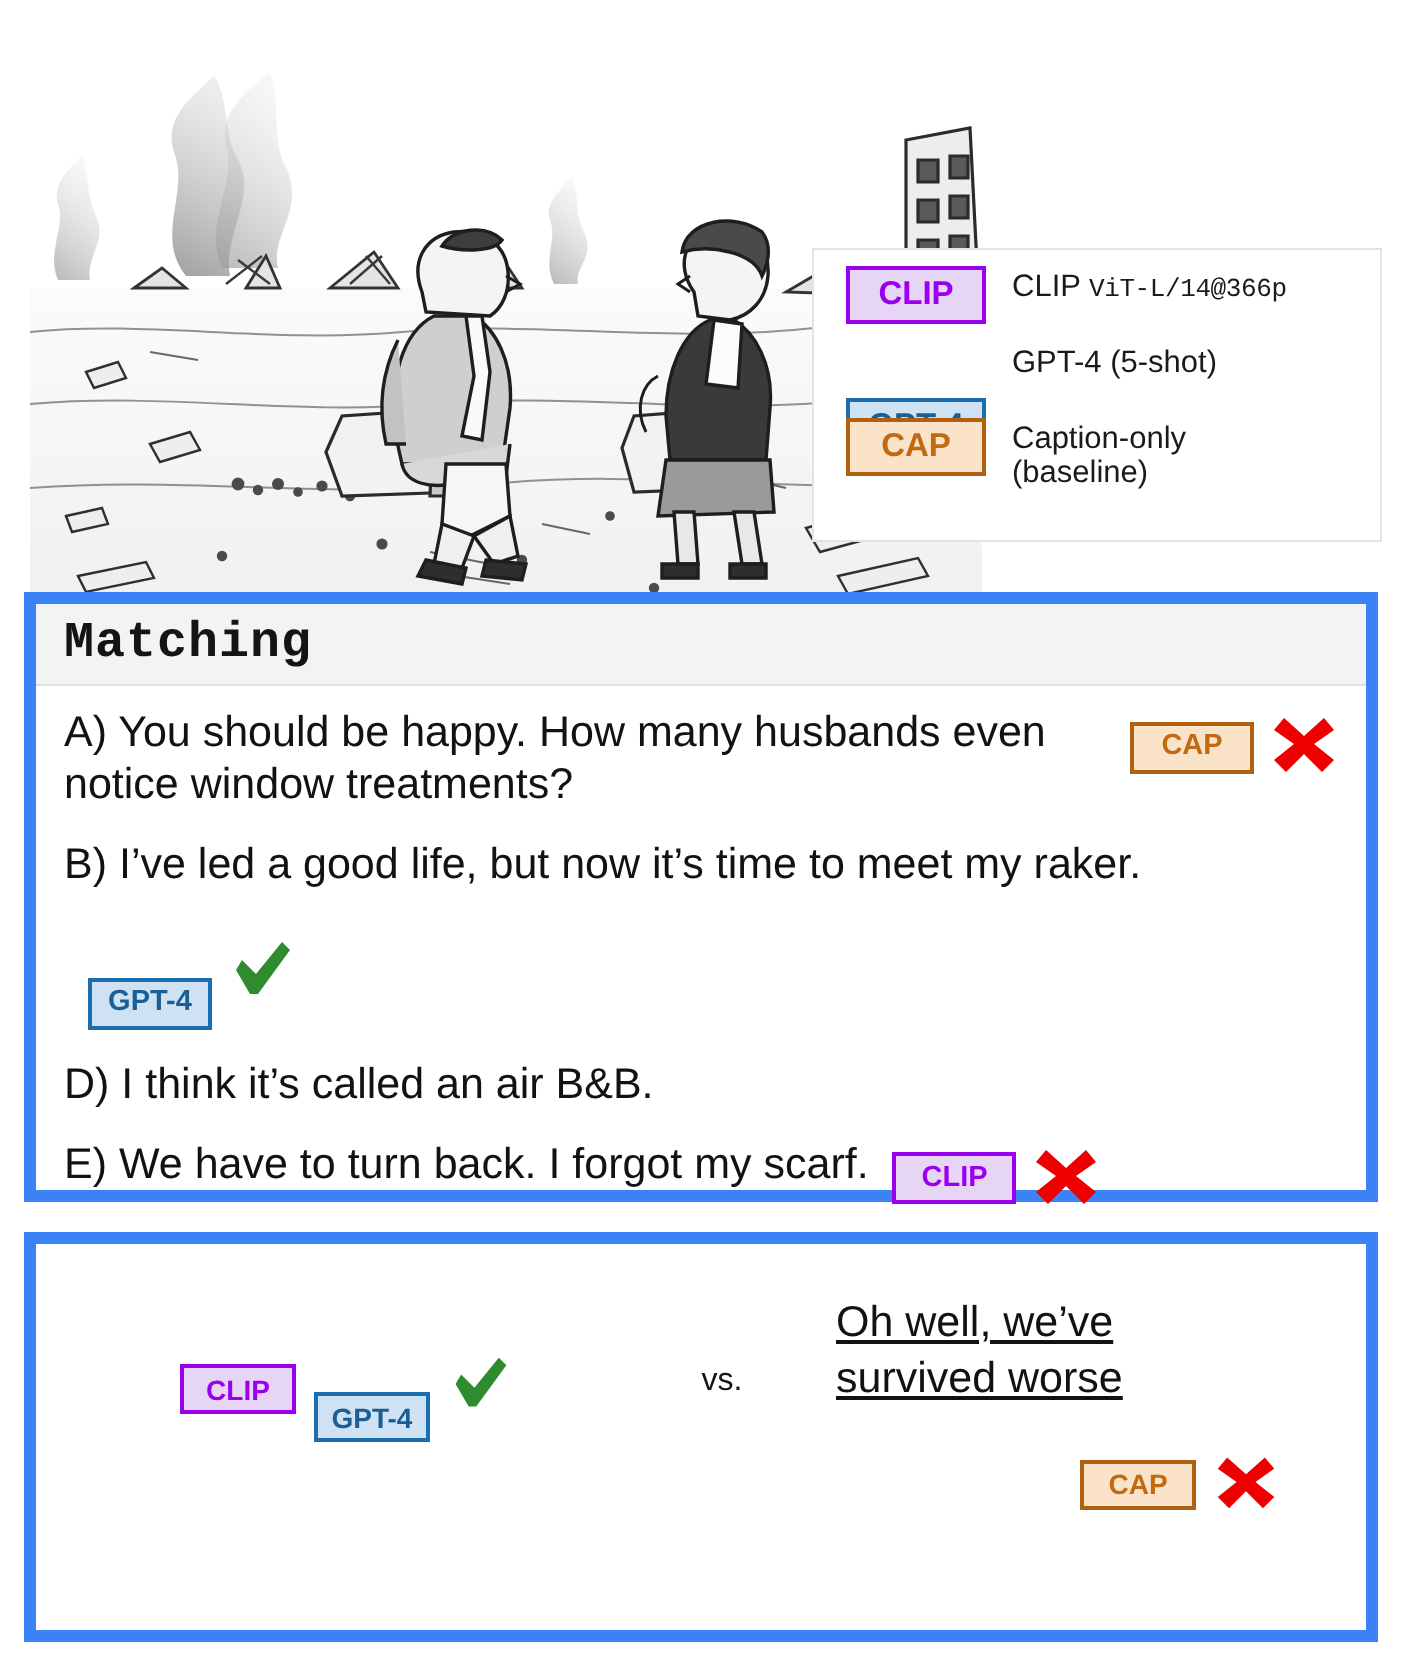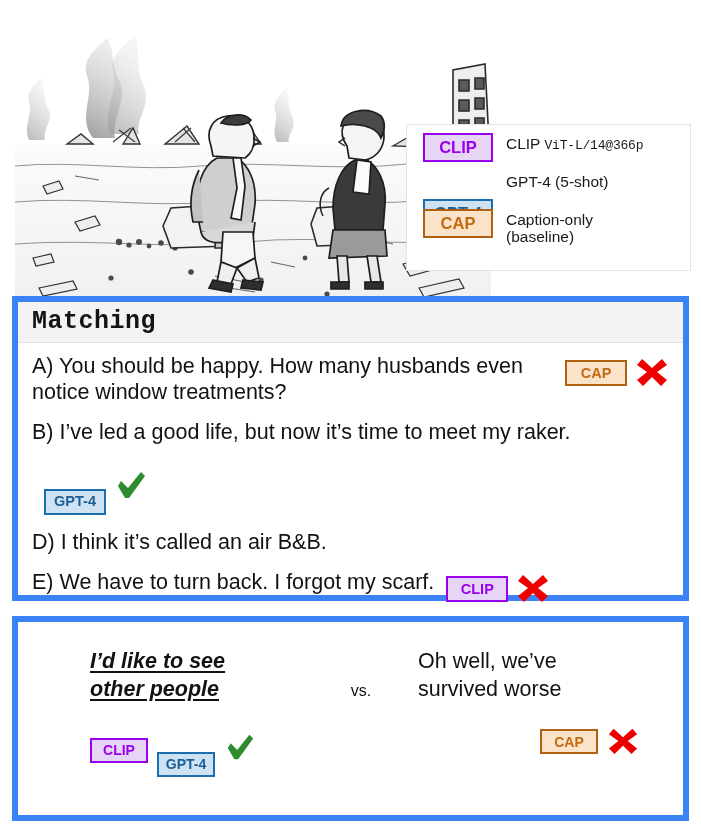--- a/index.html
+++ b/index.html
@@ -150,20 +150,21 @@
     text-align: center;
     font-size: 16px;
     color: #141414;
     padding-top: 34px;
   }
   .qr-cap {
     font-size: 21.5px;
     line-height: 1.3;
     color: #121212;
     white-space: pre-line;
+    text-decoration: underline;
   }
   .qr-cap.correct {
     font-style: italic;
     font-weight: bold;
     text-decoration: underline;
     text-underline-offset: 3px;
   }
   .qr-badges {
     display: flex;
     align-items: center;
@@ -371,22 +372,20 @@
     </div>
 
   </div>
 </div>
 
 <div class="panel" id="panel-quality">
   <div class="panel-body">
     <div class="qr-row">
 
       <div class="qr-col left">
-        <div class="qr-cap correct">I’d like to see
-other people</div>
         <div class="qr-badges">
           <span class="badge badge-sm badge-clip">CLIP</span>
           <span class="badge badge-sm badge-gpt4">GPT-4</span>
           <span class="mark">
             <svg width="32" height="32" viewBox="0 0 34 34">
               <path d="M4 17 L7 12 L14 19 L27 3 L31 7 L15 29 L11 29 Z" fill="#2e8b2e"></path>
             </svg>
           </span>
         </div>
       </div>

